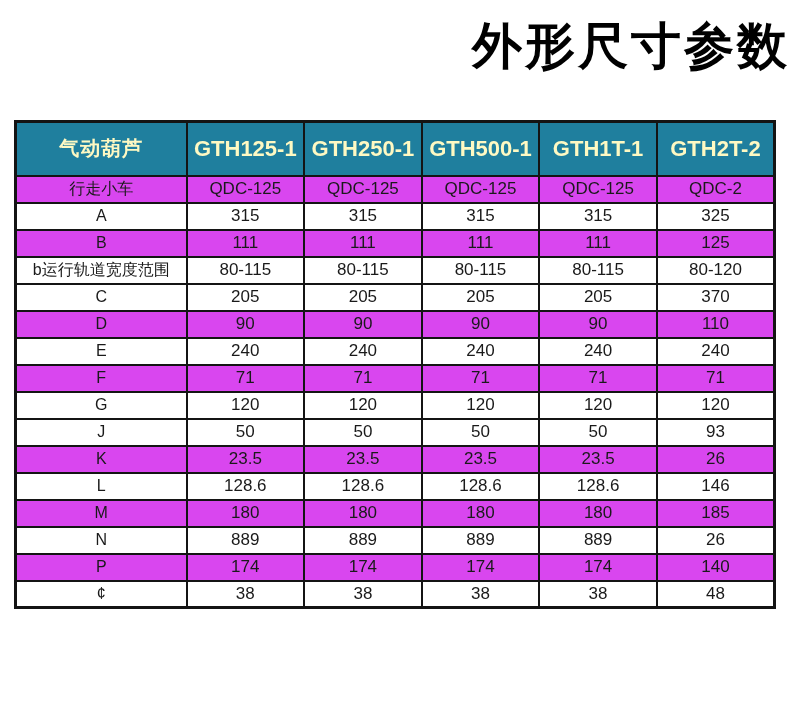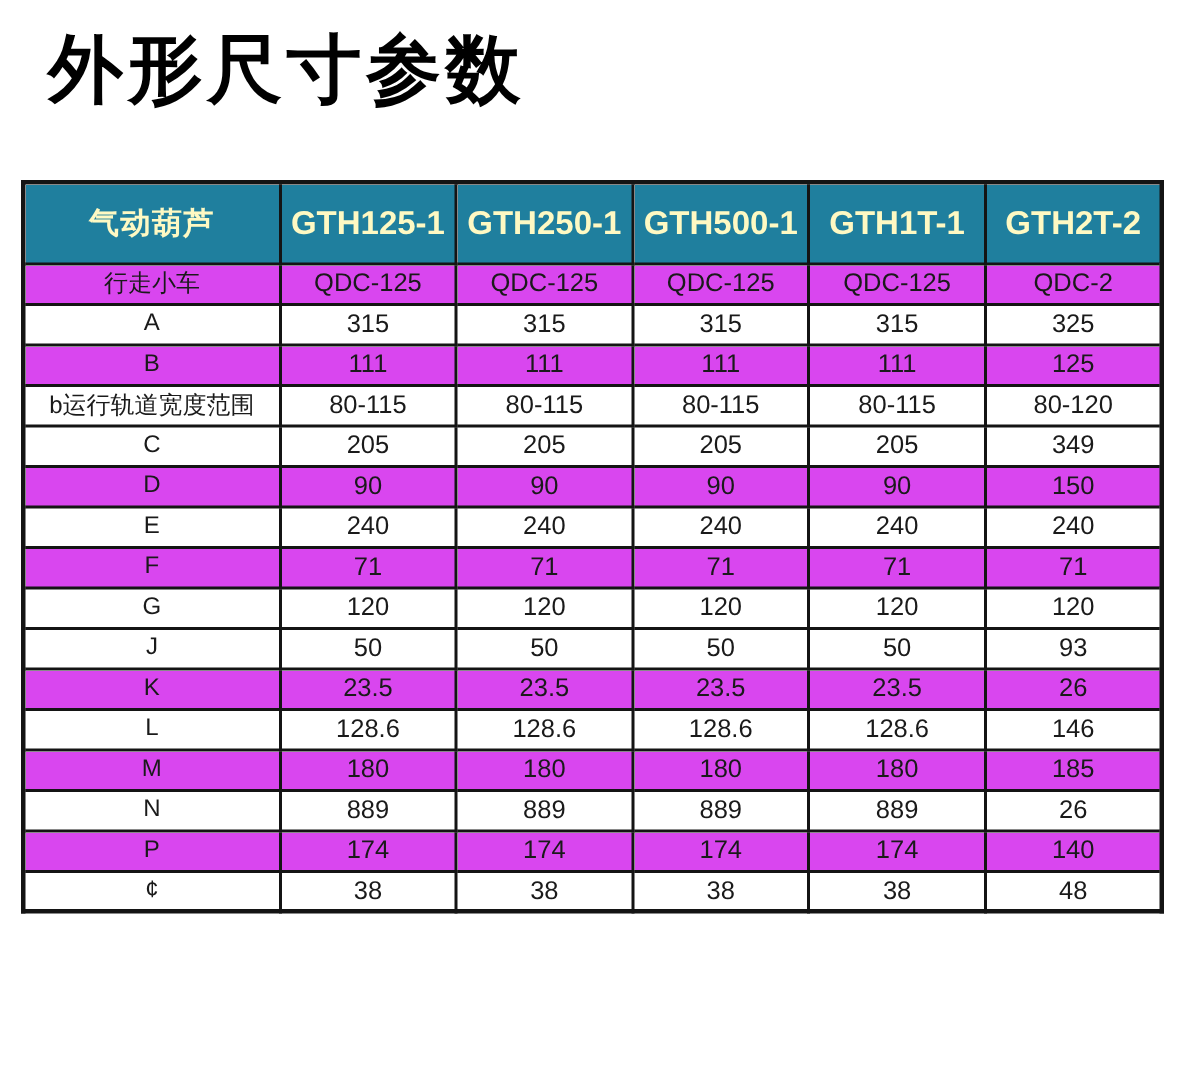--- a/index.html
+++ b/index.html
@@ -4,21 +4,21 @@
 <style>
   * { margin: 0; padding: 0; box-sizing: border-box; }
   html, body {
     width: 790px; height: 720px;
     background: #ffffff;
     font-family: "Liberation Sans", "DejaVu Sans", sans-serif;
     overflow: hidden;
   }
   .page { width: 790px; height: 720px; position: relative; }
   .title {
-    text-align: left;
+    text-align: right;
     font-size: 50px;
     font-weight: bold;
     color: #000000;
     letter-spacing: 3px;
     padding-top: 16px;
     line-height: 1.2;
     padding-left: 32px;
   }
   table.spec-table {
     border-collapse: collapse;
@@ -113,29 +113,29 @@
           <td>80-115</td>
           <td>80-115</td>
           <td>80-120</td>
         </tr>
         <tr>
           <td class="label-cell">C</td>
           <td>205</td>
           <td>205</td>
           <td>205</td>
           <td>205</td>
-          <td>349</td>
+          <td>370</td>
         </tr>
         <tr class="stripe">
           <td class="label-cell">D</td>
           <td>90</td>
           <td>90</td>
           <td>90</td>
           <td>90</td>
-          <td>150</td>
+          <td>110</td>
         </tr>
         <tr>
           <td class="label-cell">E</td>
           <td>240</td>
           <td>240</td>
           <td>240</td>
           <td>240</td>
           <td>240</td>
         </tr>
         <tr class="stripe">

